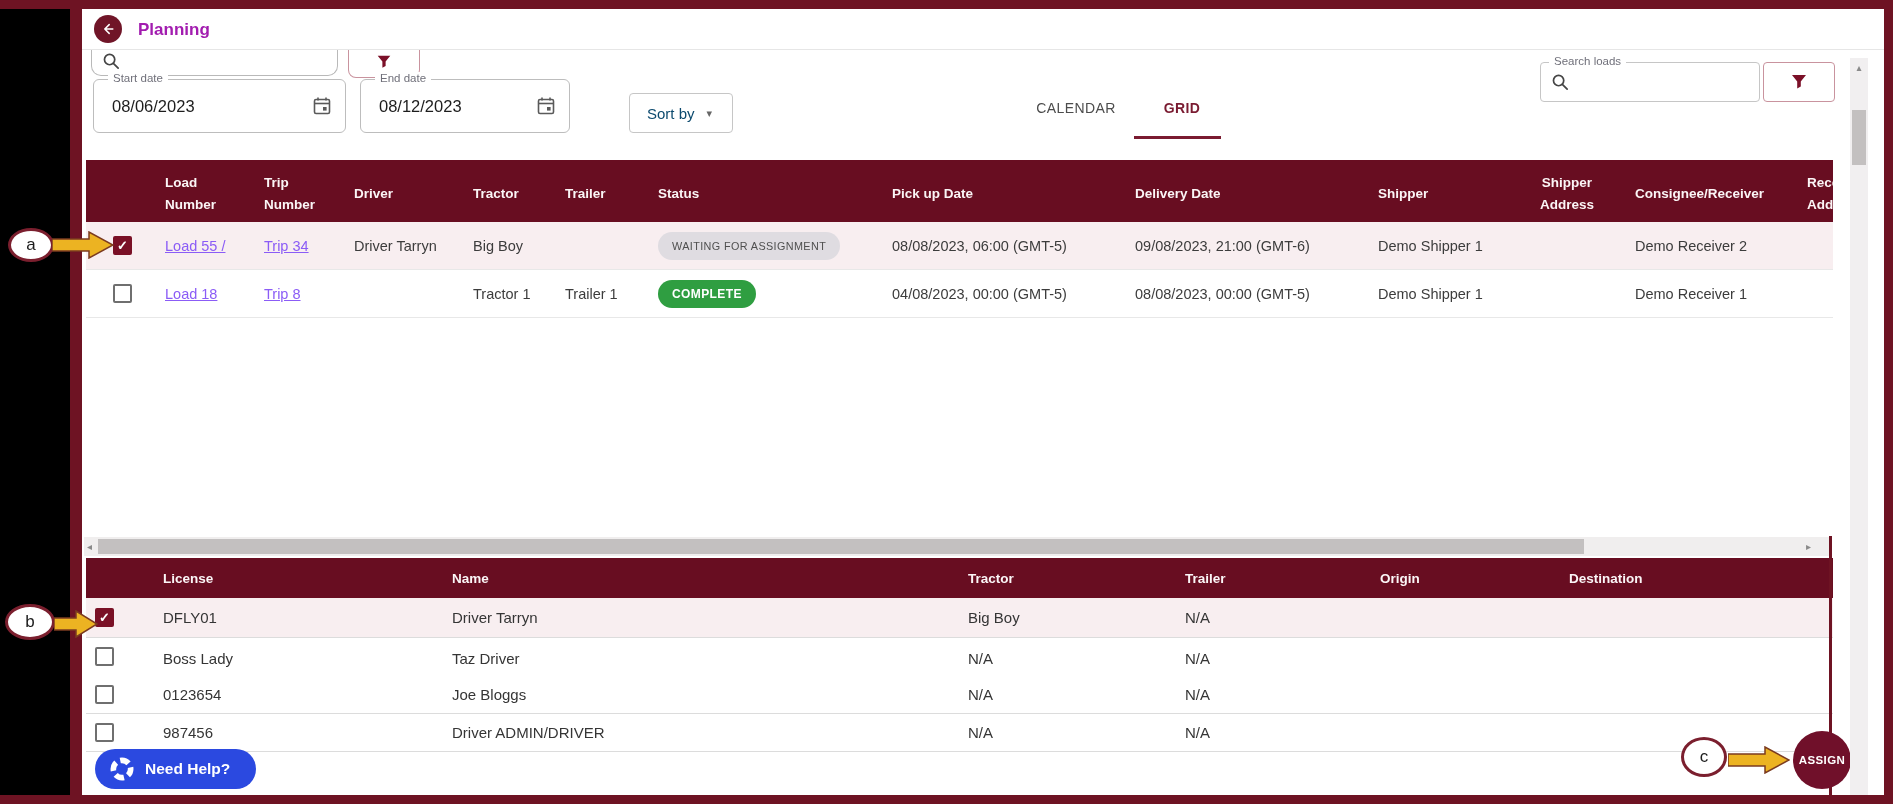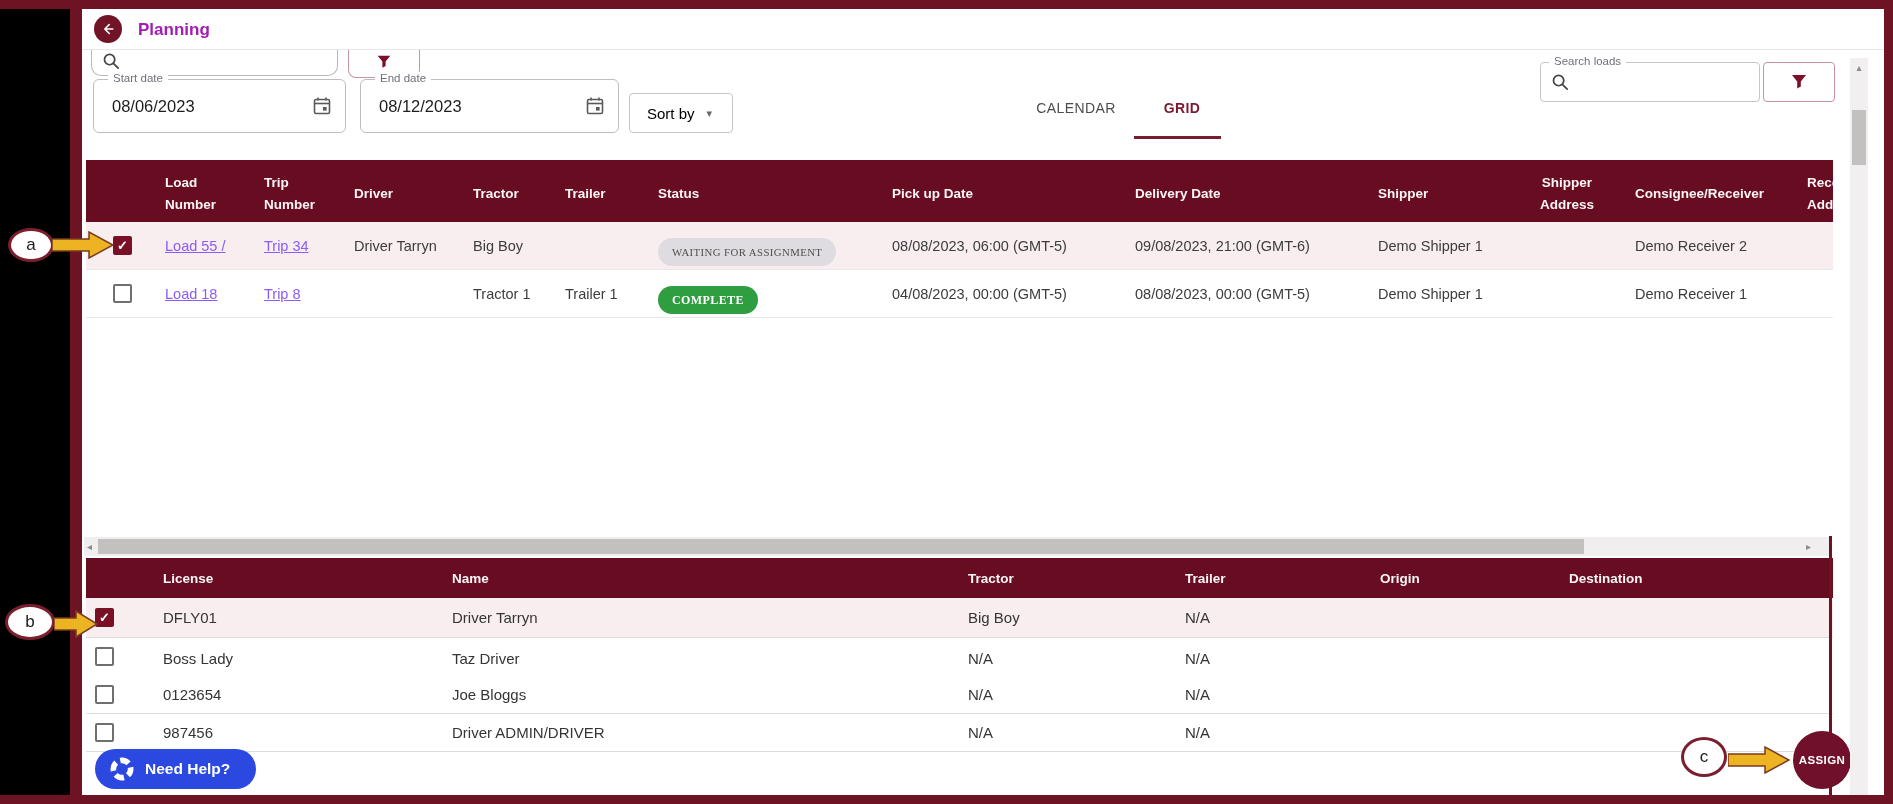--- a/index.html
+++ b/index.html
@@ -21,42 +21,42 @@
   .ptitle { position:absolute; left:56px; top:11px; font-size:17px; font-weight:bold; color:#a21caf; }
 
   
   .searchcut { position:absolute; left:9px; top:41px; width:247px; height:26px; border:1px solid #b9b9b9; border-top:none; border-radius:0 0 10px 10px; }
   .filtercut { position:absolute; left:266px; top:41px; width:72px; height:28px; border:1px solid #c9939e; border-top:none; border-radius:0 0 8px 8px; display:flex; justify-content:center; }
   .field { position:absolute; height:54px; border:1px solid #bdbdbd; border-radius:6px; background:#fff; }
   .flabel { position:absolute; top:-8px; left:14px; background:#fff; padding:0 5px; font-size:11.5px; color:#70707a; white-space:nowrap; }
   .fvalue { position:absolute; left:18px; top:50%; transform:translateY(-50%); font-size:16.5px; color:#1d1d1d; }
   .calico { position:absolute; right:13px; top:50%; transform:translateY(-50%); }
   .sortbox { position:absolute; left:547px; top:84px; width:104px; height:40px; border:1px solid #c6c6c6; border-radius:4px; display:flex; align-items:center; }
-  .sorttxt { margin-left:17px; font-size:15px; color:#000000; }
+  .sorttxt { margin-left:17px; font-size:15px; color:#0c4a6e; }
   .sortcaret { margin-left:12px; font-size:11px; color:#666; }
   .tab { position:absolute; top:91px; font-size:14px; letter-spacing:.4px; text-align:center; }
   .tab-cal { left:938px; width:112px; color:#4c4c4c; font-weight:500; }
   .tab-grid { left:1060px; width:80px; color:#7a1b31; font-weight:bold; }
   .tabline { position:absolute; left:1052px; top:127px; width:87px; height:3px; background:#7a1b31; }
   .sloads { position:absolute; left:1458px; top:53px; width:220px; height:40px; border:1px solid #c6c6c6; border-radius:4px; }
   .filter2 { position:absolute; left:1681px; top:53px; width:72px; height:40px; border:1px solid #c9939e; border-radius:4px; display:flex; align-items:center; justify-content:center; }
 
   
   .ltable { position:absolute; left:4px; top:151px; width:1747px; height:158px; overflow:hidden; }
   .lhead { position:absolute; left:0; top:0; width:100%; height:67px; background:#680d21; }
   .lh { position:absolute; top:0; height:100%; display:flex; flex-direction:column; justify-content:center; color:#fbf5f6; font-size:13.5px; font-weight:bold; line-height:1.6; white-space:nowrap; }
   .lrow { position:absolute; left:0; width:100%; height:48px; border-bottom:1px solid #e8e8e8; background:#fff; }
   .lrow.sel { background:#f8eef0; }
   .lc { position:absolute; top:0; height:100%; display:flex; align-items:center; font-size:14.5px; color:#3c3c3c; white-space:nowrap; }
   .lnk { color:#8b5cf6; text-decoration:underline; }
   .cb { position:absolute; width:19px; height:19px; border:2px solid #6f6f6f; border-radius:2px; background:#fff; display:flex; align-items:center; justify-content:center; }
   .cb .tick { display:none; font-size:13px; font-weight:bold; color:#fff; line-height:1; }
   .cb.checked { background:#7a1026; border-color:#7a1026; }
   .cb.checked .tick { display:block; }
-  .pill { position:absolute; left:572px; top:16px; height:28px; border-radius:14px; display:flex; align-items:center; padding:0 14px; white-space:nowrap;font-family:Liberation Serif, serif; }
+  .pill { position:absolute; left:572px; top:10px; height:28px; border-radius:14px; display:flex; align-items:center; padding:0 14px; white-space:nowrap; }
   .pill-waiting { background:#dfdce1; color:#4f4f4f; font-size:10.8px; letter-spacing:.4px; font-weight:500; }
   .pill-complete { background:#2f9e41; color:#fff; font-size:12px; font-weight:bold; letter-spacing:.4px; }
 
   
   .hscroll { position:absolute; left:2px; top:528px; width:1746px; height:19px; background:#f0eeee; }
   .hthumb { position:absolute; left:14px; top:2px; width:1486px; height:15px; background:#c3c0c0; }
   .harrow { position:absolute; top:1px; font-size:10px; color:#8a8a8a; line-height:17px; }
 
   
   .dtable { position:absolute; left:4px; top:549px; width:1747px; height:237px; overflow:hidden; }
@@ -113,21 +113,21 @@
       <span class="flabel">Start date</span>
       <span class="fvalue">08/06/2023</span>
       <svg class="calico" width="20" height="20" viewBox="0 0 20 20">
           <rect x="2.5" y="3.5" width="15" height="14" rx="1.5" fill="none" stroke="#5a5a5a" stroke-width="1.6"></rect>
           <line x1="2.5" y1="7.5" x2="17.5" y2="7.5" stroke="#5a5a5a" stroke-width="1.6"></line>
           <line x1="6" y1="1.5" x2="6" y2="4.5" stroke="#5a5a5a" stroke-width="1.6"></line>
           <line x1="14" y1="1.5" x2="14" y2="4.5" stroke="#5a5a5a" stroke-width="1.6"></line>
           <rect x="11" y="11" width="3.6" height="3.6" fill="#5a5a5a"></rect>
         </svg>
     </div>
-    <div class="field" style="left:278px; top:70px; width:259px;">
+    <div class="field" style="left:278px; top:70px; width:210px;">
       <span class="flabel">End date</span>
       <span class="fvalue">08/12/2023</span>
       <svg class="calico" width="20" height="20" viewBox="0 0 20 20">
           <rect x="2.5" y="3.5" width="15" height="14" rx="1.5" fill="none" stroke="#5a5a5a" stroke-width="1.6"></rect>
           <line x1="2.5" y1="7.5" x2="17.5" y2="7.5" stroke="#5a5a5a" stroke-width="1.6"></line>
           <line x1="6" y1="1.5" x2="6" y2="4.5" stroke="#5a5a5a" stroke-width="1.6"></line>
           <line x1="14" y1="1.5" x2="14" y2="4.5" stroke="#5a5a5a" stroke-width="1.6"></line>
           <rect x="11" y="11" width="3.6" height="3.6" fill="#5a5a5a"></rect>
         </svg>
     </div>

